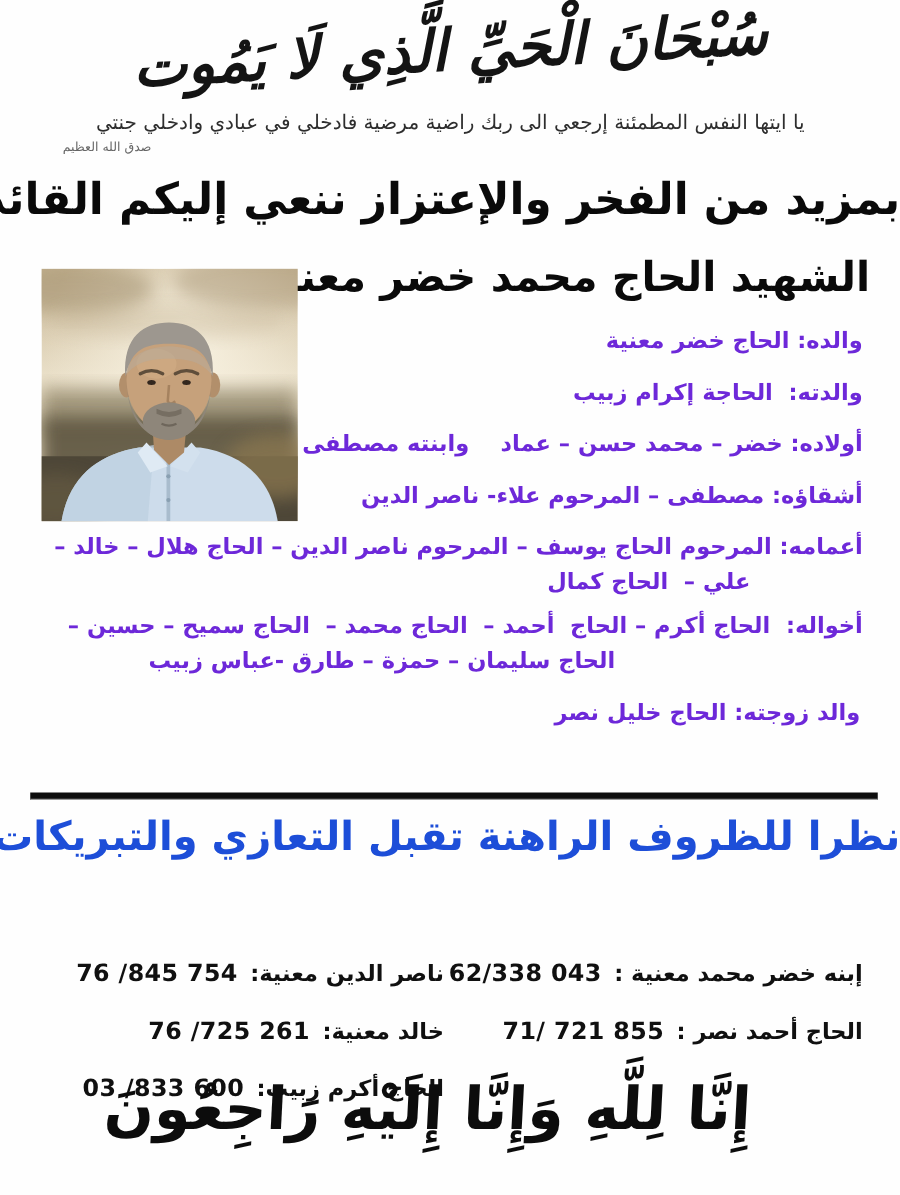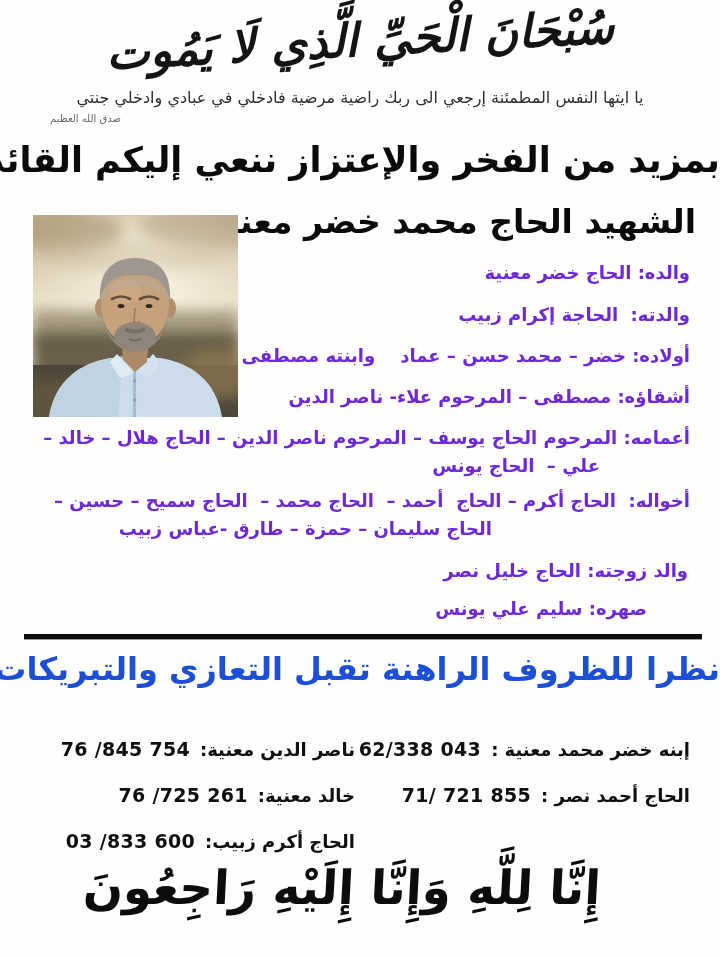--- a/index.html
+++ b/index.html
@@ -31,21 +31,21 @@
   .photo{top:215px;left:33px;width:205px;height:202px;}
   .photo svg{display:block;}
   .detail-row{
     font-size:18px;font-weight:bold;color:#6d28d9;white-space:pre;line-height:1.15;
   }
   .divider{top:634px;left:24px;right:18px;height:5px;background:#0d0d0d;border-bottom:1px solid #9a9a9a;}
   .notice{
     top:650px;left:0;right:0;text-align:center;
     font-size:32px;font-weight:bold;color:#1d4ed8;white-space:nowrap;
   }
-  .phone-row{font-size:18px;font-weight:bold;color:#101010;white-space:nowrap;}
+  .phone-row{font-size:18px;font-weight:bold;color:#101010;white-space:nowrap;margin-top:30px;}
   .phone-row .num{display:inline-block;margin-right:10px;font-size:19px;letter-spacing:.3px;}
   .closing{
     top:860px;left:0;right:36px;text-align:center;
     font-size:47px;font-weight:bold;color:#0c0c0c;white-space:nowrap;transform:skewX(-3deg);
   }
 </style>
 </head>
 <body>
 
 <div class="page">
@@ -115,25 +115,24 @@
         <path d="M96,124 Q102,127 108,124" stroke="#6e665b" stroke-width="1.6" fill="none"></path>
       </g>
     </svg>
   </div>
 
   <div class="abs detail-row" style="top:263px;right:30px">والده: الحاج خضر معنية</div>
   <div class="abs detail-row" style="top:305px;right:30px">والدته:  الحاجة إكرام زبيب</div>
   <div class="abs detail-row" style="top:346px;right:30px">أولاده: خضر – محمد حسن – عماد    وابنته مصطفى</div>
   <div class="abs detail-row" style="top:387px;right:30px">أشقاؤه: مصطفى – المرحوم علاء- ناصر الدين</div>
   <div class="abs detail-row" style="top:428px;right:30px">أعمامه: المرحوم الحاج يوسف – المرحوم ناصر الدين – الحاج هلال – خالد –</div>
-  <div class="abs detail-row" style="top:456px;right:120px">علي –  الحاج يونس</div>
+  <div class="abs detail-row" style="top:456px;right:120px">علي –  الحاج كمال</div>
   <div class="abs detail-row" style="top:491px;right:30px">أخواله:  الحاج أكرم – الحاج  أحمد –  الحاج محمد –  الحاج سميح – حسين –</div>
   <div class="abs detail-row" style="top:519px;right:228px">الحاج سليمان – حمزة – طارق -عباس زبيب</div>
   <div class="abs detail-row" style="top:561px;right:32px">والد زوجته: الحاج خليل نصر</div>
-  <div class="abs detail-row" style="top:599px;right:73px">صهره: سليم علي يونس</div>
 
   <div class="abs divider"></div>
 
   <div class="abs notice">نظرا للظروف الراهنة تقبل التعازي والتبريكات عبر الهاتف</div>
 
   <div class="abs phone-row" style="top:738px;right:30px">
     <span>إبنه خضر محمد معنية :</span><span class="num" dir="ltr">62/338 043</span>
   </div>
   <div class="abs phone-row" style="top:784px;right:30px">
     <span>الحاج أحمد نصر :</span><span class="num" dir="ltr">71/ 721 855</span>

